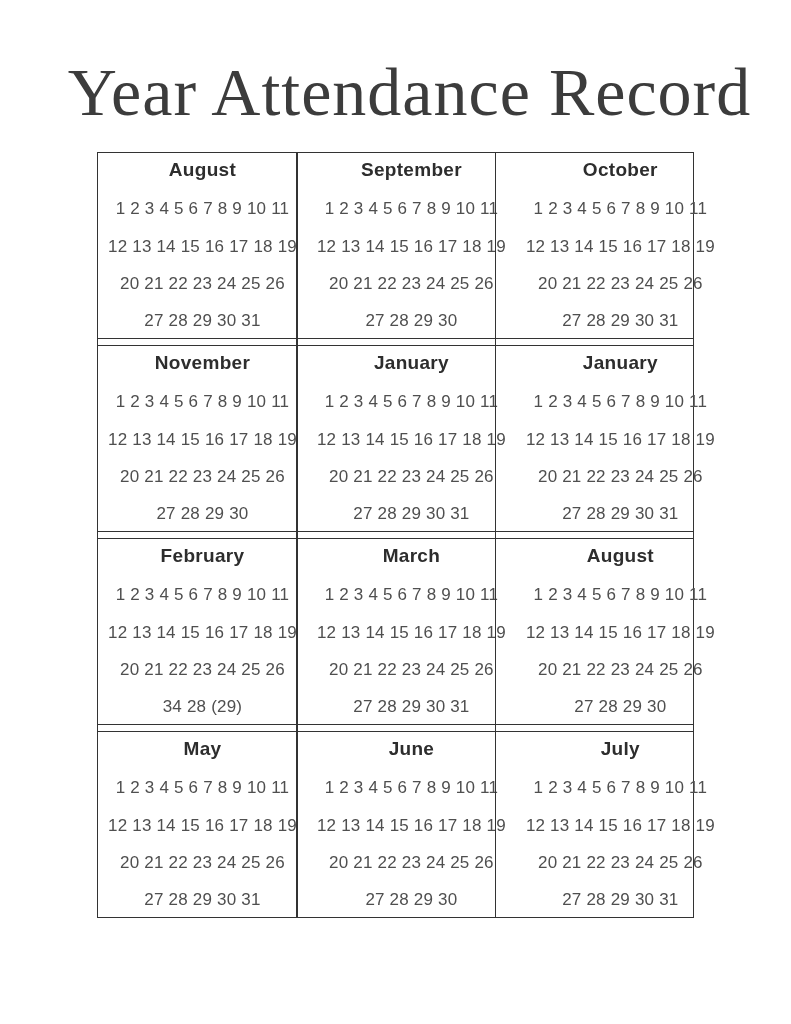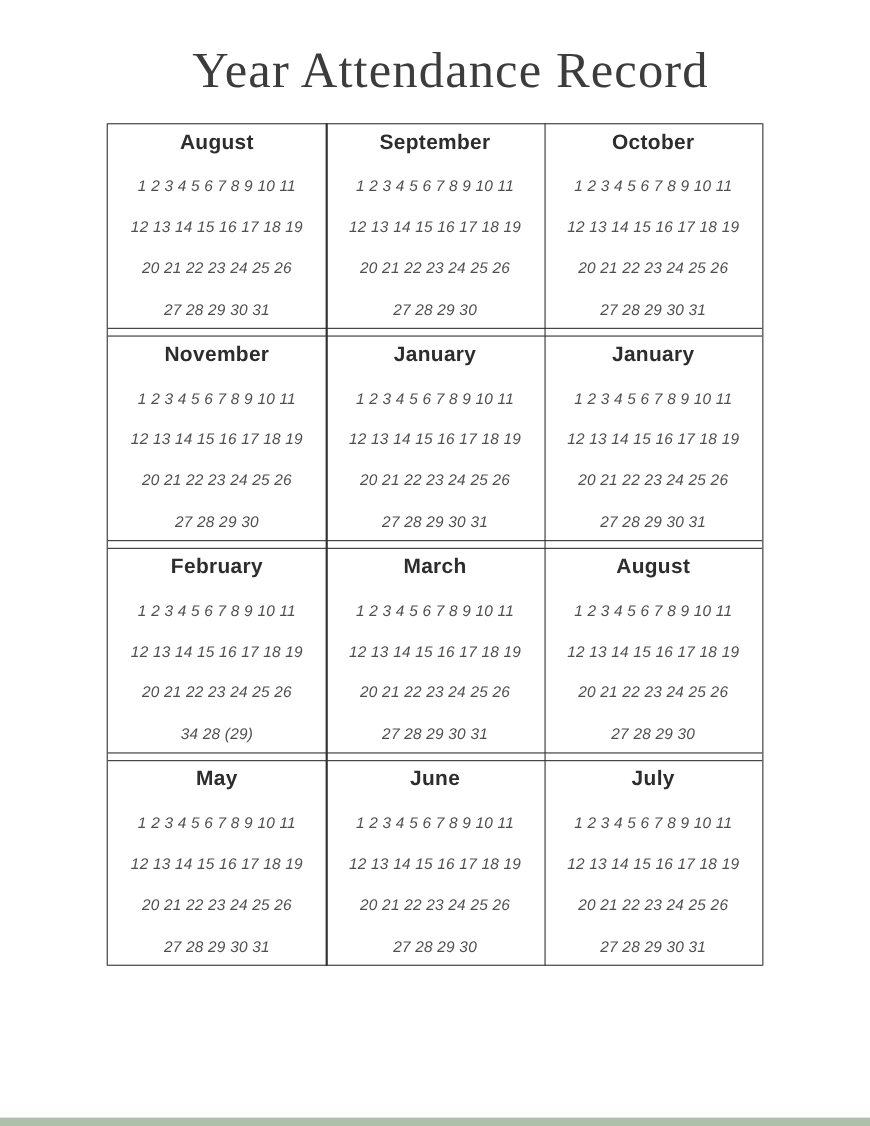--- a/index.html
+++ b/index.html
@@ -9,25 +9,25 @@
     background: #ffffff;
     font-family: "Liberation Sans", sans-serif;
     overflow: hidden;
   }
   .sheet {
     position: relative;
     width: 791px; height: 1024px;
     background: #ffffff;
   }
   h1.title {
-    margin: 38px 0 0 0;
+    margin: 54px 0 0 0;
     text-align: center;
     font-family: "Liberation Serif", serif;
     font-weight: 400;
-    font-size: 46px;
+    font-size: 68px;
     line-height: 1.12;
     letter-spacing: 1px;
     color: var(--title-color, #3c3c3c);
     padding-left: 28px;
   }
   .meta {
     display: flex;
     margin-top: 15px;
     padding-left: 140px;
     font-size: 17px;
@@ -69,26 +69,25 @@
   }
   .month-name {
     font-weight: bold;
     font-size: 19px;
     line-height: 26px;
     letter-spacing: 0.3px;
     margin-bottom: 2px;
     color: var(--month-color, #2d2d2d);
   }
   .day-line {
-    font-size: 14px;
+    font-size: 17px;
     line-height: 26px;
     letter-spacing: 0.2px;
     white-space: nowrap;
     color: var(--day-color, #4f4f4f);
-    font-style: italic;
   }
   footer.band {
     position: absolute;
     left: 0; right: 0; bottom: 0;
     height: 46px;
     background: var(--band-color, #acc0aa);
     display: flex;
     align-items: center;
     justify-content: center;
   }

